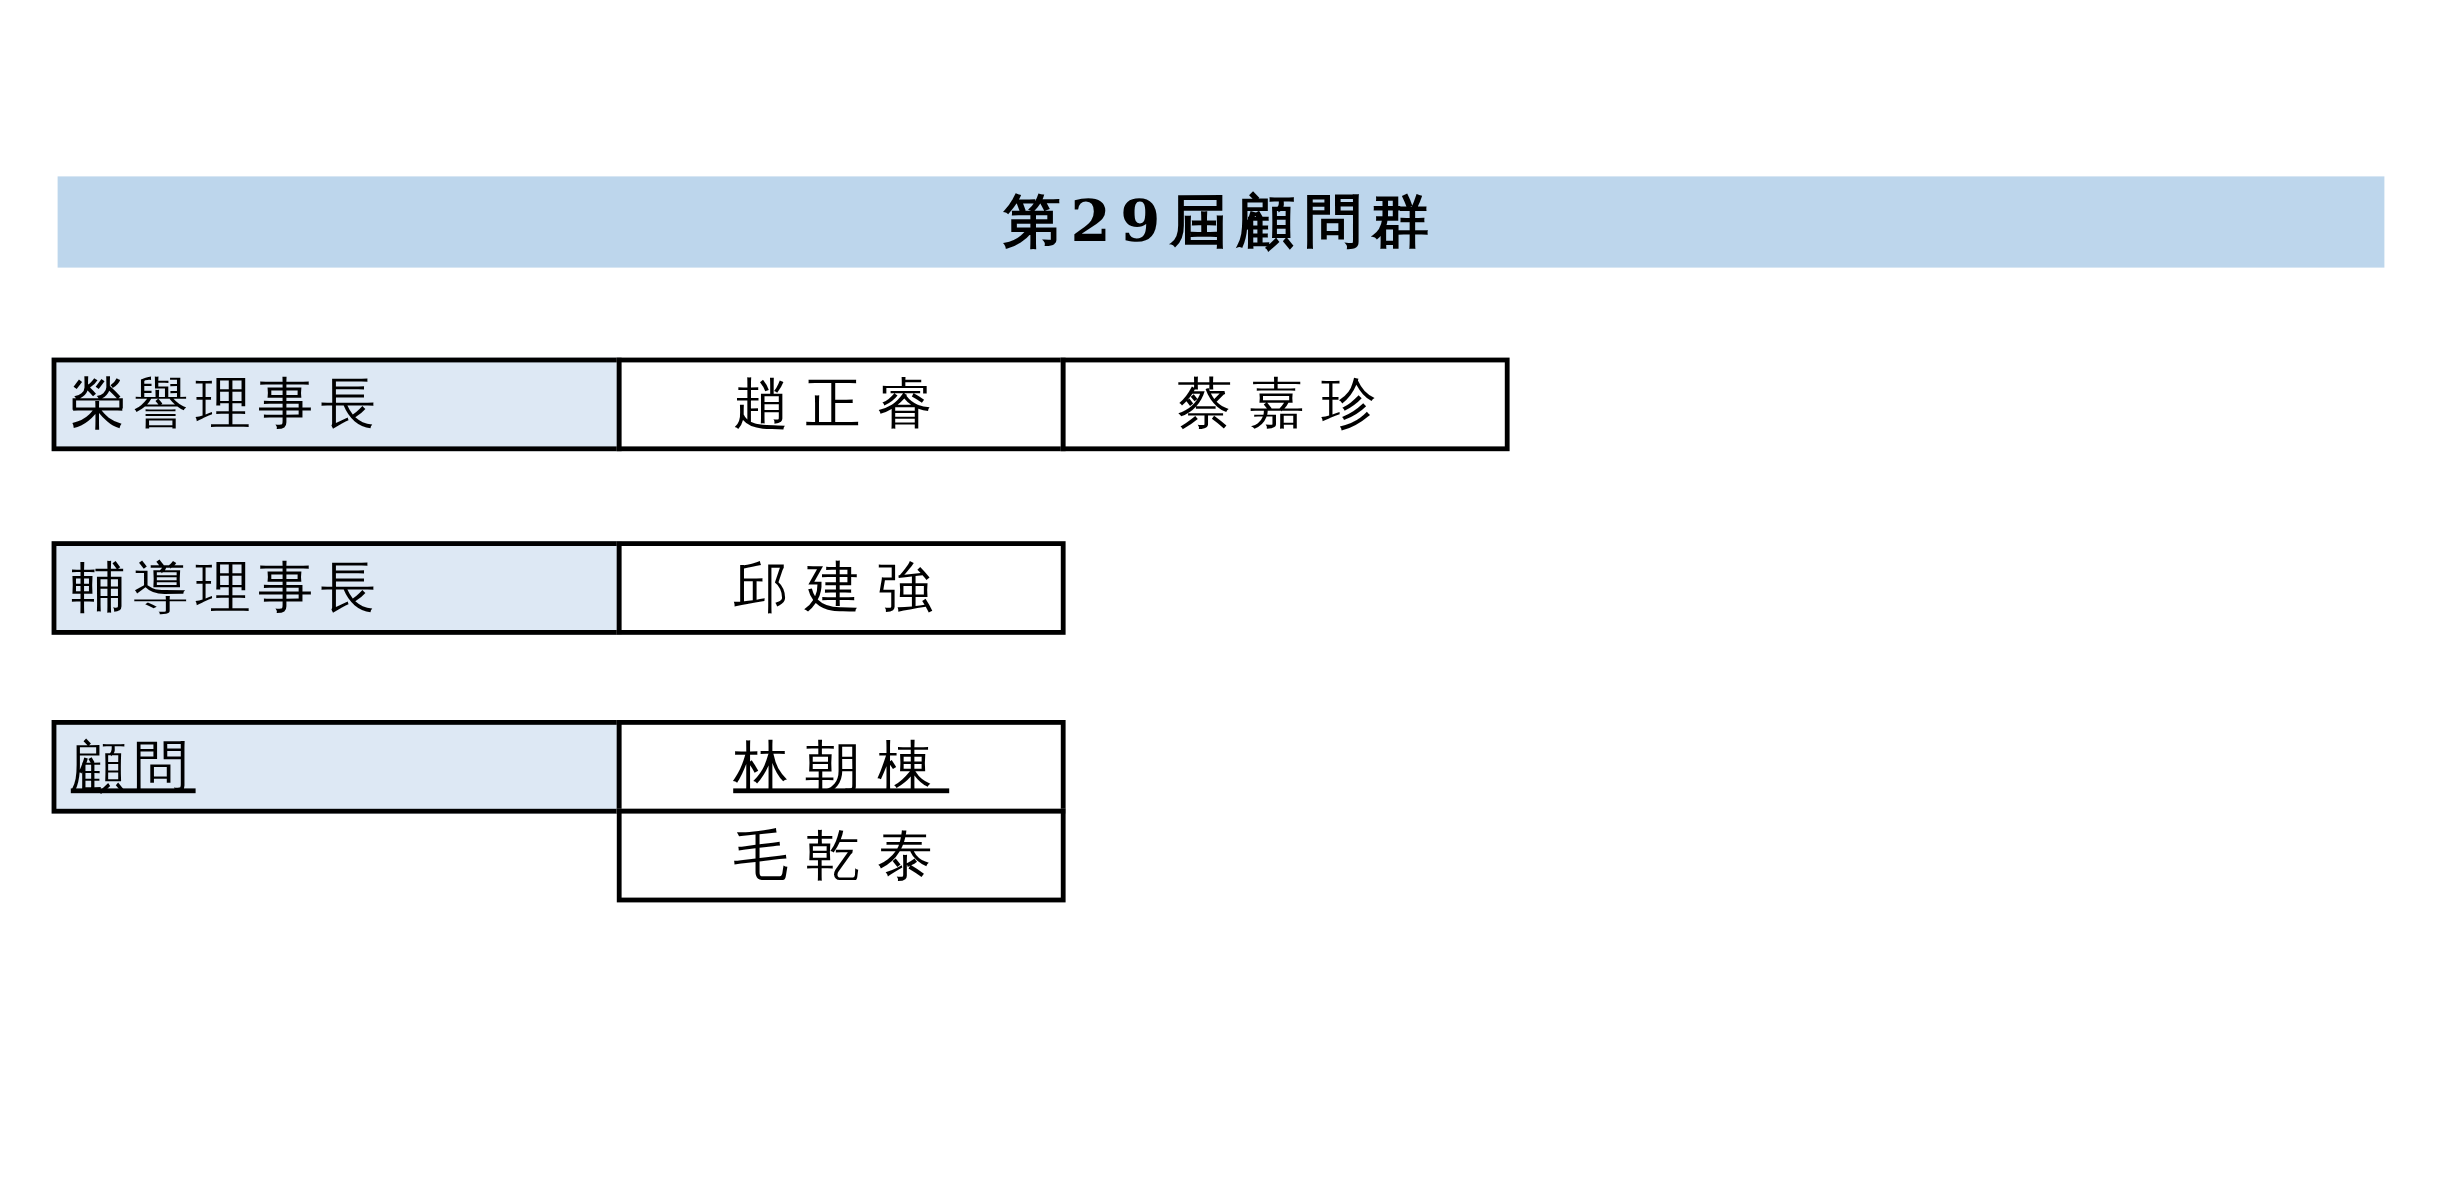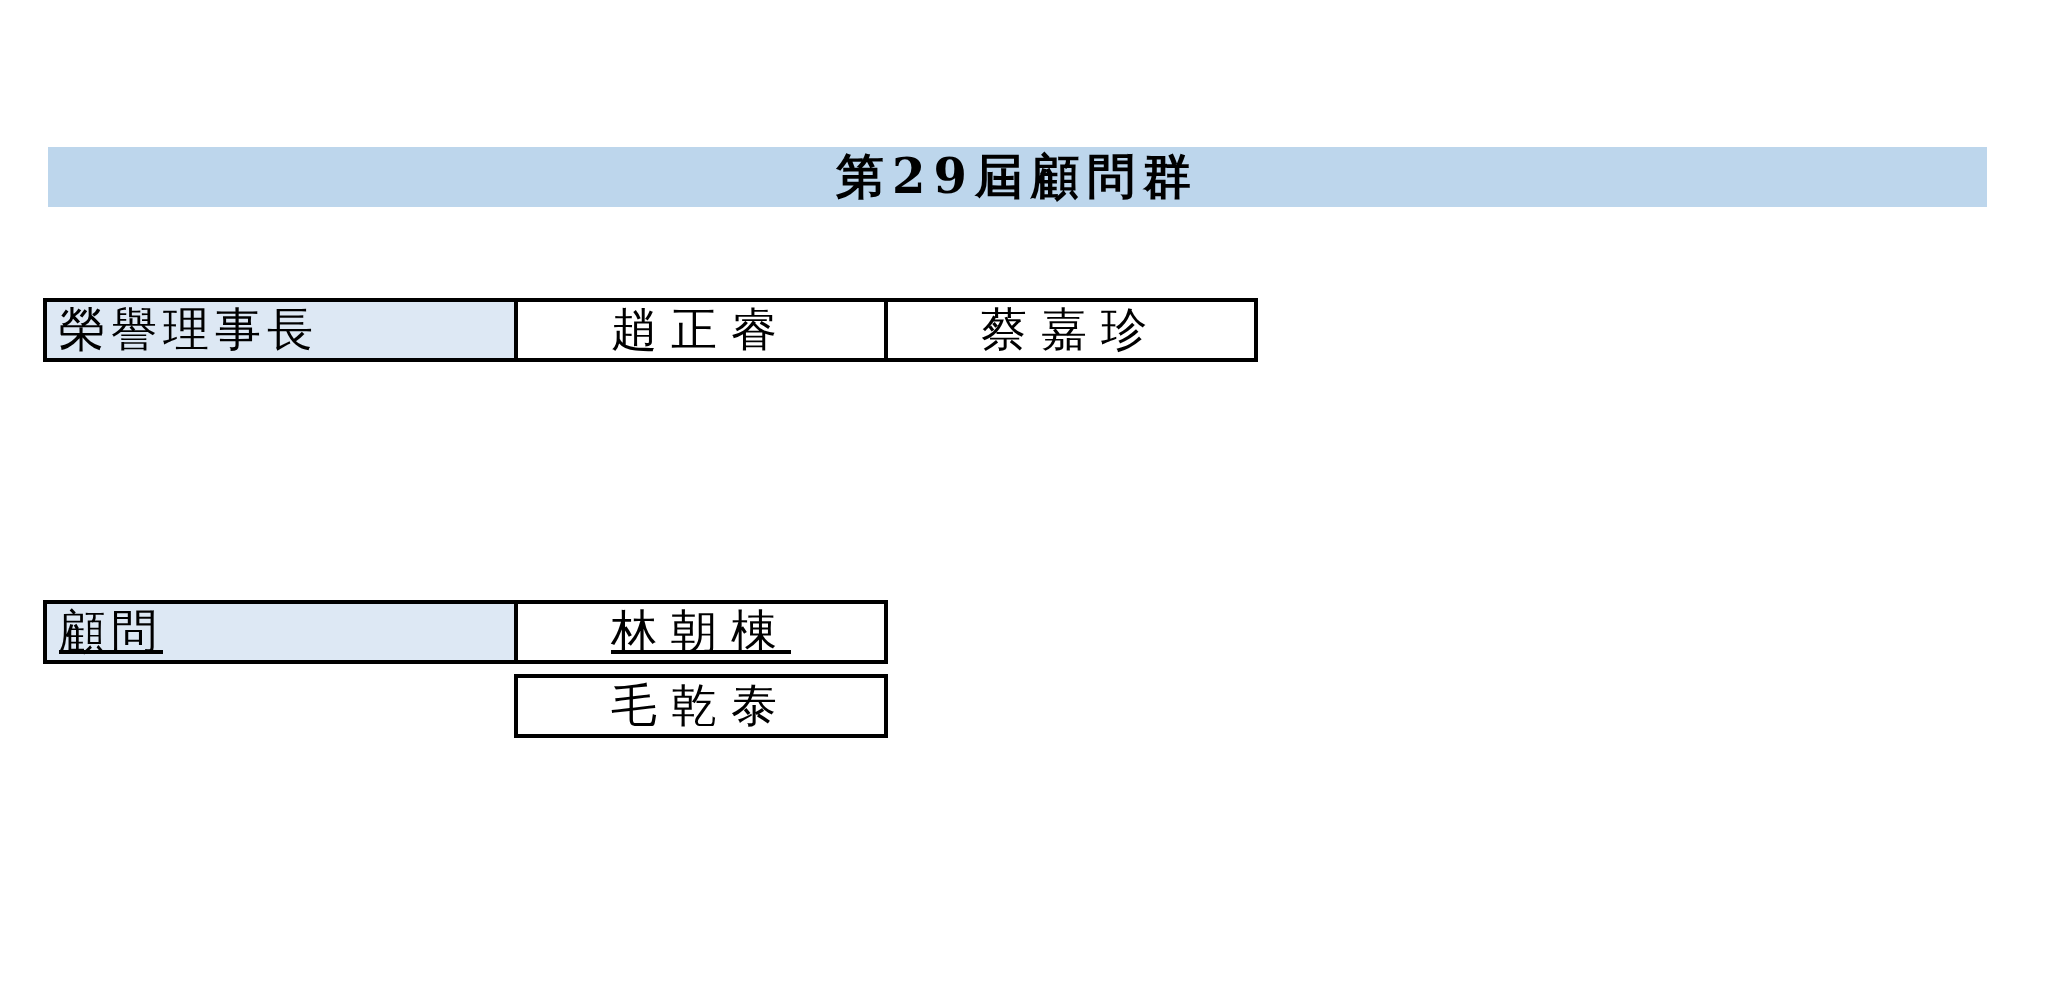--- a/index.html
+++ b/index.html
@@ -20,40 +20,40 @@
     width: 2050px;
     height: 988px;
     background: #ffffff;
     overflow: hidden;
   }
   .title-banner {
     position: absolute;
     left: 48px;
     top: 147px;
     width: 1939px;
-    height: 60px;
+    height: 76px;
     background: var(--title-bg);
     display: flex;
     align-items: center;
     justify-content: center;
   }
   .title-text {
     font-size: 48px;
     font-weight: bold;
     letter-spacing: 8px;
     white-space: nowrap;
   }
   .row {
     position: absolute;
     display: flex;
   }
   .cell {
     border: 4px solid var(--border);
     background: var(--cell-bg);
-    height: 64px;
+    height: 78px;
     display: flex;
     align-items: center;
     justify-content: center;
     font-size: 46px;
     letter-spacing: 14px;
     white-space: nowrap;
     margin-left: -4px;
     text-align: right;
   }
   .cell:first-child { margin-left: 0; }
@@ -84,20 +84,28 @@
       <span>榮譽理事長</span>
     </div>
     <div class="cell name-cell">
       <span>趙正睿</span>
     </div>
     <div class="cell name-cell">
       <span>蔡嘉珍</span>
     </div>
   </div>
 
+  <div class="row row-counsel">
+    <div class="cell label-cell">
+      <span>輔導理事長</span>
+    </div>
+    <div class="cell name-cell">
+      <span>邱建強</span>
+    </div>
+  </div>
 
   <div class="row row-advisors1">
     <div class="cell label-cell">
       <span>顧問</span>
     </div>
     <div class="cell name-cell">
       <span>林朝棟</span>
     </div>
   </div>
 

